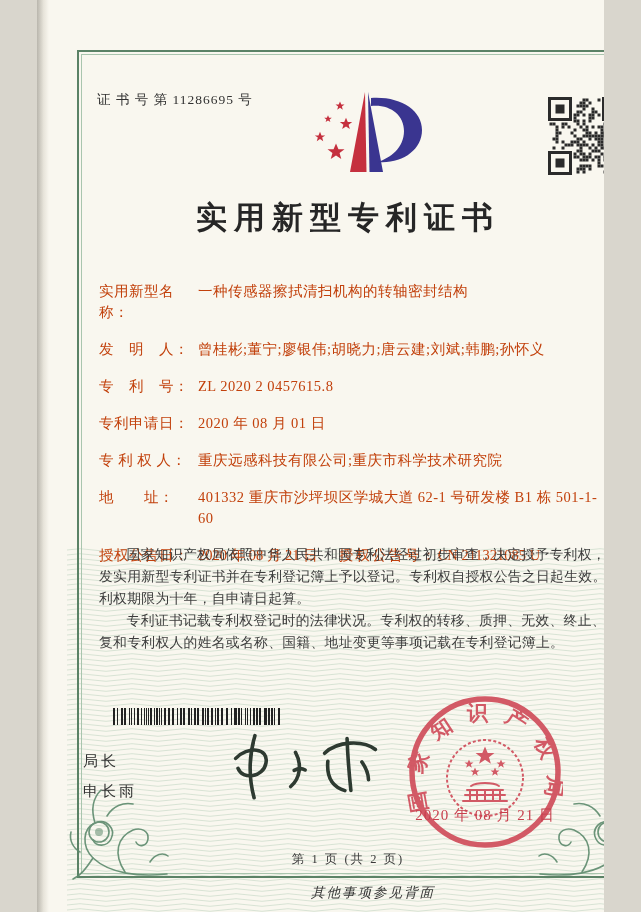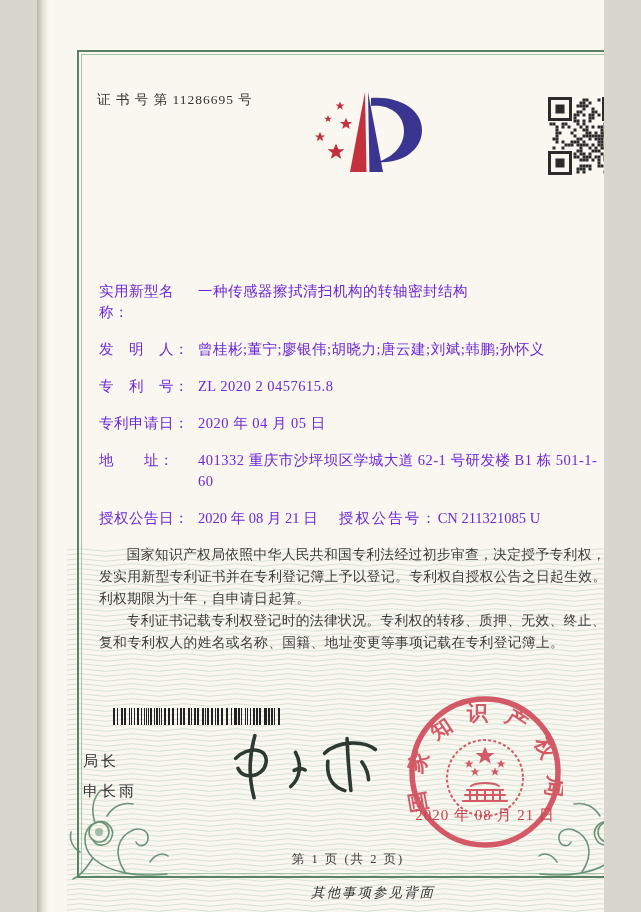--- a/index.html
+++ b/index.html
@@ -16,21 +16,21 @@
     border:2px solid #5b8266;z-index:4;pointer-events:none;}
   .frame-inner{position:absolute;inset:2px;border:1px solid #a9c5ae;}
   .ornament{position:absolute;z-index:5;}
   .orn-left{left:18px;top:782px;}
   .orn-right{left:500px;top:782px;}
   .cert-no{position:absolute;left:60px;top:91px;font-size:13.5px;letter-spacing:1px;color:#323232;z-index:2;}
   .logo{position:absolute;left:243px;top:84px;z-index:2;}
   .qr{position:absolute;left:511px;top:97px;z-index:2;}
   .title{position:absolute;left:40px;width:542px;top:197px;text-align:center;
     font-size:31px;font-weight:bold;letter-spacing:7px;color:#262626;z-index:2;}
-  .fields{position:absolute;left:62px;top:281px;width:522px;font-size:14.5px;color:#6d28d9;z-index:2;}
+  .fields{position:absolute;left:62px;top:281px;width:522px;font-size:14.5px;color:#c2410c;z-index:2;}
   .frow{display:flex;margin-bottom:16px;line-height:21px;}
   .flabel{flex:0 0 99px;letter-spacing:.5px;}
   .fvalue{flex:1;letter-spacing:.5px;}
   .addr .fvalue{max-width:402px;word-break:break-all;}
   .grant-row{display:flex;line-height:21px;}
   .grant-row .pair{display:flex;align-items:flex-end;}
   .grant-row .pair2{margin-left:21px;}
   .paras{position:absolute;left:62px;top:544px;width:522px;font-size:13.8px;
     line-height:1.6;color:#3c3c3c;z-index:2;}
   .paras p{margin:0;text-indent:2em;letter-spacing:.3px;}
@@ -360,37 +360,42 @@
       <rect x="61.5" y="73.5" width="3" height="3" fill="#2b2b2b"></rect>
       <rect x="73.5" y="73.5" width="3" height="3" fill="#2b2b2b"></rect>
       <rect x="1.5" y="1.5" width="21" height="21" fill="none" stroke="#2b2b2b" stroke-width="3"></rect>
       <rect x="7.5" y="7.5" width="9" height="9" fill="#2b2b2b"></rect>
       <rect x="55.5" y="1.5" width="21" height="21" fill="none" stroke="#2b2b2b" stroke-width="3"></rect>
       <rect x="61.5" y="7.5" width="9" height="9" fill="#2b2b2b"></rect>
       <rect x="1.5" y="55.5" width="21" height="21" fill="none" stroke="#2b2b2b" stroke-width="3"></rect>
       <rect x="7.5" y="61.5" width="9" height="9" fill="#2b2b2b"></rect>
     </svg>
 
+  <div class="title">实用新型专利证书</div>
 
   <div class="fields">
     <div class="frow">
       <span class="flabel">实用新型名称：</span>
       <span class="fvalue">一种传感器擦拭清扫机构的转轴密封结构</span>
     </div>
     <div class="frow">
       <span class="flabel">发　明　人：</span>
       <span class="fvalue">曾桂彬;董宁;廖银伟;胡晓力;唐云建;刘斌;韩鹏;孙怀义</span>
     </div>
     <div class="frow">
       <span class="flabel">专　利　号：</span>
       <span class="fvalue">ZL 2020 2 0457615.8</span>
     </div>
     <div class="frow">
       <span class="flabel">专利申请日：</span>
-      <span class="fvalue">2020 年 04 月 05 日</span>
+      <span class="fvalue">2020 年 08 月 01 日</span>
+    </div>
+    <div class="frow">
+      <span class="flabel">专 利 权 人：</span>
+      <span class="fvalue">重庆远感科技有限公司;重庆市科学技术研究院</span>
     </div>
     <div class="frow addr">
       <span class="flabel">地　　址：</span>
       <span class="fvalue">401332 重庆市沙坪坝区学城大道 62-1 号研发楼 B1 栋 501-1-60</span>
     </div>
     <div class="grant-row">
       <span class="pair">
         <span class="flabel">授权公告日：</span>
         <span>2020 年 08 月 21 日</span>
       </span>

